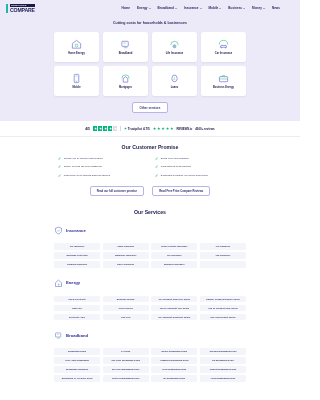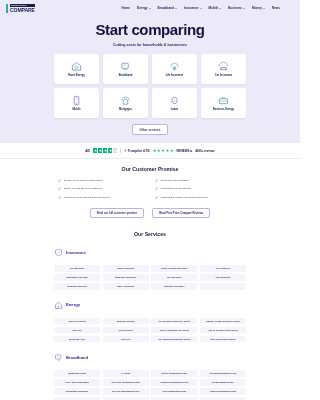--- a/index.html
+++ b/index.html
@@ -124,21 +124,20 @@
           <a href="#">
             <span>Money</span>
             <i class="caret"></i>
           </a>
           <a href="#">
             <span>News</span>
           </a>
         </nav>
     </div>
 
-    <div class="hero-title">Start comparing</div>
     <div class="hero-sub">Cutting costs for households &amp; businesses</div>
 
     <div class="tiles" id="tiles">
         <div class="tile">
           <span class="tile-icon">
             <svg viewBox="0 0 24 24">
               <path d="M12 3L3 10v10h18V10z" fill="none" stroke="#6a63d8" stroke-width="1.4"></path>
               <circle cx="12" cy="14" r="3" fill="none" stroke="#3dc47e" stroke-width="1.4"></circle>
             </svg>
           </span>

